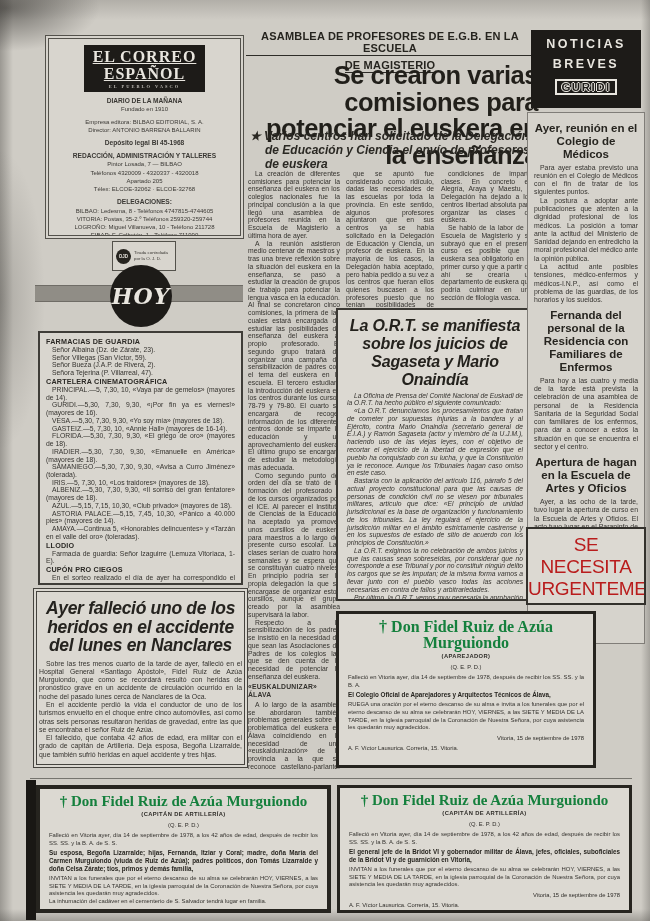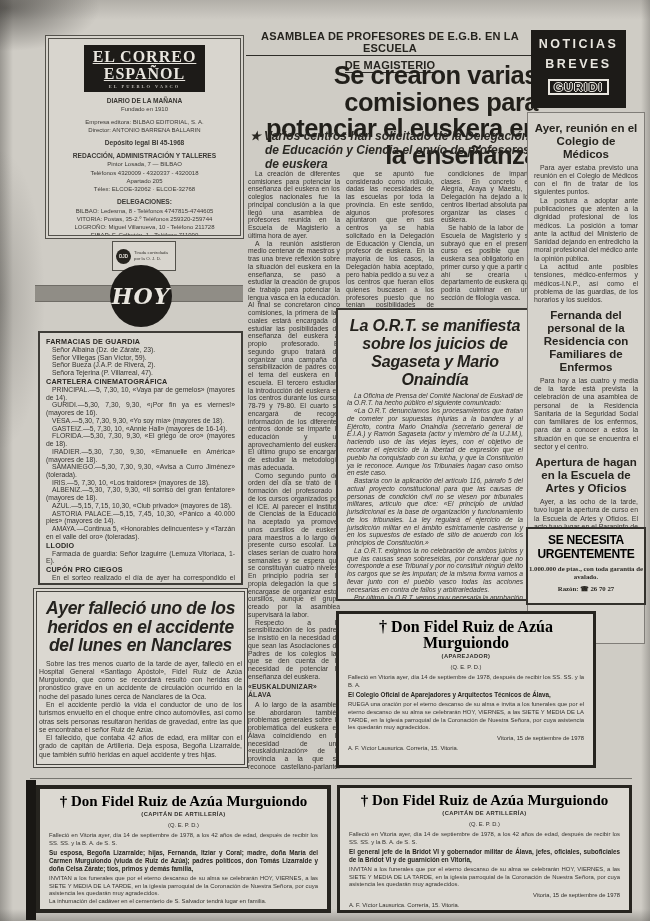--- a/index.html
+++ b/index.html
@@ -80,39 +80,39 @@
   #col3{left:441px;top:170px;width:91px;height:137px;}
 
   
   #ort{left:336px;top:308px;width:198px;height:293px;border:2px solid #3a3833;
     background:#dcd9d2;padding:7px 9px;overflow:hidden;}
   #ort h3{font-size:16px;font-weight:bold;font-style:italic;text-align:center;line-height:1.12;
     letter-spacing:-.2px;color:#24221d;margin-bottom:3px;}
   #ort p{font-size:6.7px;font-style:italic;line-height:1.16;text-align:justify;text-indent:7px;color:#34322e;}
 
   
-  #noticias{left:531px;top:30px;width:95px;height:78px;background:#1d1b18;color:#e9e6df;
+  #noticias{left:531px;top:30px;width:110px;height:78px;background:#1d1b18;color:#e9e6df;
     text-align:center;padding-top:7px;}
   .nb-line{font-size:12.5px;font-weight:bold;letter-spacing:2.5px;margin-bottom:6px;}
   .locales{display:inline-block;border:2px solid #e9e6df;padding:0 4px;font-size:11.5px;font-weight:bold;
     letter-spacing:1.5px;color:#1d1b18;
     text-shadow:-1px 0 #e9e6df,1px 0 #e9e6df,0 -1px #e9e6df,0 1px #e9e6df;}
   #briefs{left:527px;top:112px;width:118px;height:532px;border:1px solid rgba(70,68,63,.6);
     background:#d6d3cc;padding:4px 6px;overflow:hidden;}
   .brief-title{font-size:11.5px;font-weight:bold;line-height:1.12;margin:5px 0 3px;color:#26241f;text-align:center;}
   .brief-p{font-size:6.9px;line-height:1.2;text-align:justify;text-indent:6px;color:#35332f;}
 
   #urgent{left:526px;top:527px;width:120px;height:78px;border:2px solid #33312c;background:#dcd9d2;
     text-align:center;padding-top:5px;overflow:hidden;}
-  .urgent-l{font-size:12px;font-weight:bold;letter-spacing:-.3px;line-height:1.15;color:#000000;}
+  .urgent-l{font-size:19px;font-weight:normal;letter-spacing:-.3px;line-height:1.15;color:#b91c1c;}
   .urgent-b{font-size:6.8px;font-weight:bold;font-family:"Liberation Serif",serif;margin-top:3px;line-height:1.3;color:#2c2a25;}
 
   
   .obit{background:#dcd9d2;border:3px solid #26241f;padding:5px 9px;text-align:center;overflow:hidden;}
-  .obit .name-row{font-family:"Liberation Serif",serif;font-weight:bold;color:#000000;line-height:1;}
+  .obit .name-row{font-family:"Liberation Serif",serif;font-weight:bold;color:#15803d;line-height:1;}
   .obit .role{font-size:5.8px;font-weight:bold;letter-spacing:.4px;margin-top:2px;}
   .obit .qepd{font-size:5.8px;margin:5px 0 4px;}
   .obit p.body{font-size:5.9px;line-height:1.3;text-align:justify;color:#34322e;}
   .obit p.org{font-weight:bold;font-size:6.3px;line-height:1.25;text-align:justify;margin:2px 0;color:#26241f;}
   .obit .date{text-align:right;font-size:5.8px;margin-top:3px;}
   .obit .fh{text-align:left;font-size:5.8px;margin-top:4px;}
   #obit1{left:336px;top:611px;width:260px;height:157px;}
   #obit1 .name-row{font-size:16px;}
   #obit2{left:36px;top:785px;width:295px;height:128px;border-width:4px;}
   #obit2 .name-row{font-size:15px;}

